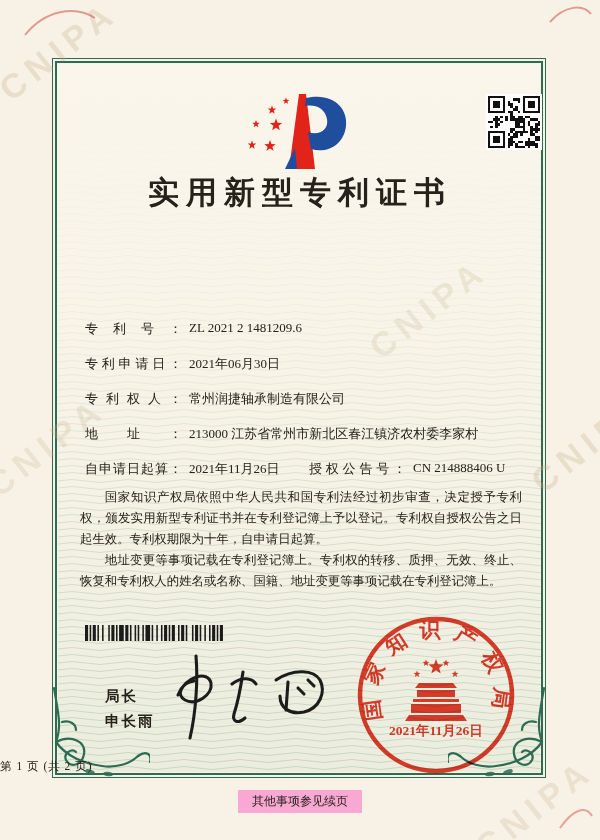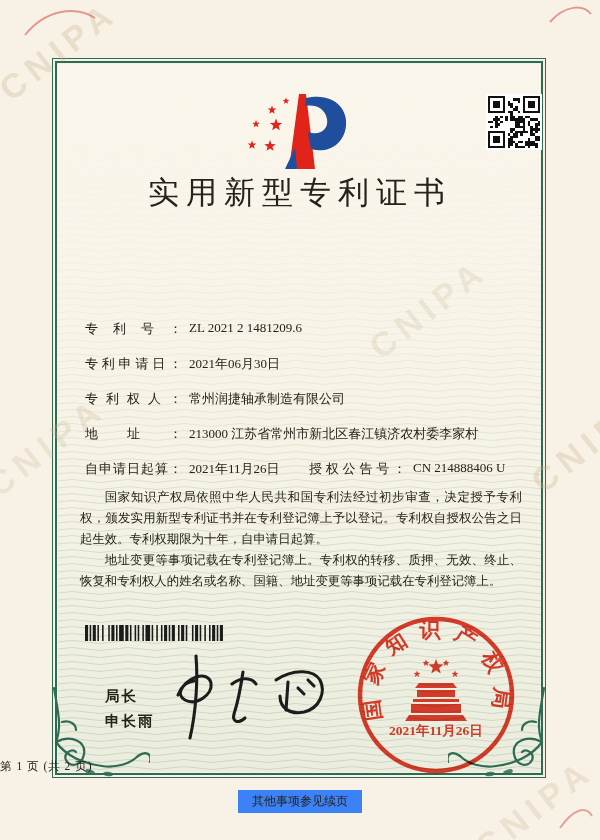--- a/index.html
+++ b/index.html
@@ -26,21 +26,21 @@
       background:linear-gradient(180deg,rgba(250,246,235,.92) 0%,rgba(250,246,235,.55) 34%,
                  rgba(228,238,226,.12) 62%,rgba(203,223,201,.28) 100%);}
   .ornament{position:absolute;pointer-events:none;}
   .orn-path{stroke:var(--green);fill:none;stroke-width:2.2;stroke-linecap:round;}
   .orn-leaf{fill:var(--green);opacity:.85;}
   
   .cert-no{position:absolute;left:78px;top:90px;font-size:13px;letter-spacing:1px;}
   .logo{position:absolute;left:245px;top:90px;}
   .qr{position:absolute;left:486px;top:94px;background:#fff;padding:2px;}
   .title{position:absolute;left:0;top:172px;width:100%;text-align:center;
-         font-size:31px;font-weight:400;letter-spacing:7px;}
+         font-size:31px;font-weight:700;letter-spacing:7px;}
   
   .row{position:absolute;left:85px;display:flex;font-size:13px;white-space:nowrap;}
   .flabel{display:inline-block;width:97px;text-align:justify;text-align-last:justify;}
   .fvalue{margin-left:7px;}
   .gdate{width:112px;}
   
   .paras{position:absolute;left:80px;top:487px;width:442px;font-size:12.4px;line-height:21px;
          text-align:justify;}
   .paras p{margin:0;text-indent:2em;}
   
@@ -51,21 +51,21 @@
   .sig-stroke{stroke:#1c1c1c;fill:none;stroke-width:3.1;stroke-linecap:round;stroke-linejoin:round;}
   .seal{position:absolute;left:350px;top:610px;mix-blend-mode:multiply;opacity:.93;}
   .seal-ring{fill:none;stroke:var(--seal-red);stroke-width:4.5;}
   .seal-glyph{fill:var(--seal-red);}
   .ring-text{font-size:21px;font-weight:700;fill:var(--seal-red);letter-spacing:12px;
              font-family:"Liberation Serif",serif;}
   .seal-date{font-size:13.5px;font-weight:700;fill:var(--seal-red);
              font-family:"Liberation Serif",serif;}
   .pagenum{position:absolute;left:0;top:759px;width:100%;font-size:11.5px;letter-spacing:1px;}
   .note{position:absolute;left:0;top:790px;width:100%;text-align:center;font-size:12px;}
-  .note span{background:#3b82f6;padding:3px 14px;display:inline-block;}
+  .note span{background:#f9a8d4;padding:3px 14px;display:inline-block;}
   .lstar{fill:var(--logo-red);} .sstar{fill:var(--seal-red);}
   .bc-bar{fill:#1b1b1b;}
 </style>
 </head>
 <body>
 
 <div class="page">
 
   <div class="frame">
     <svg class="waves" id="waves" width="484" height="710" viewBox="0 0 484 710">

